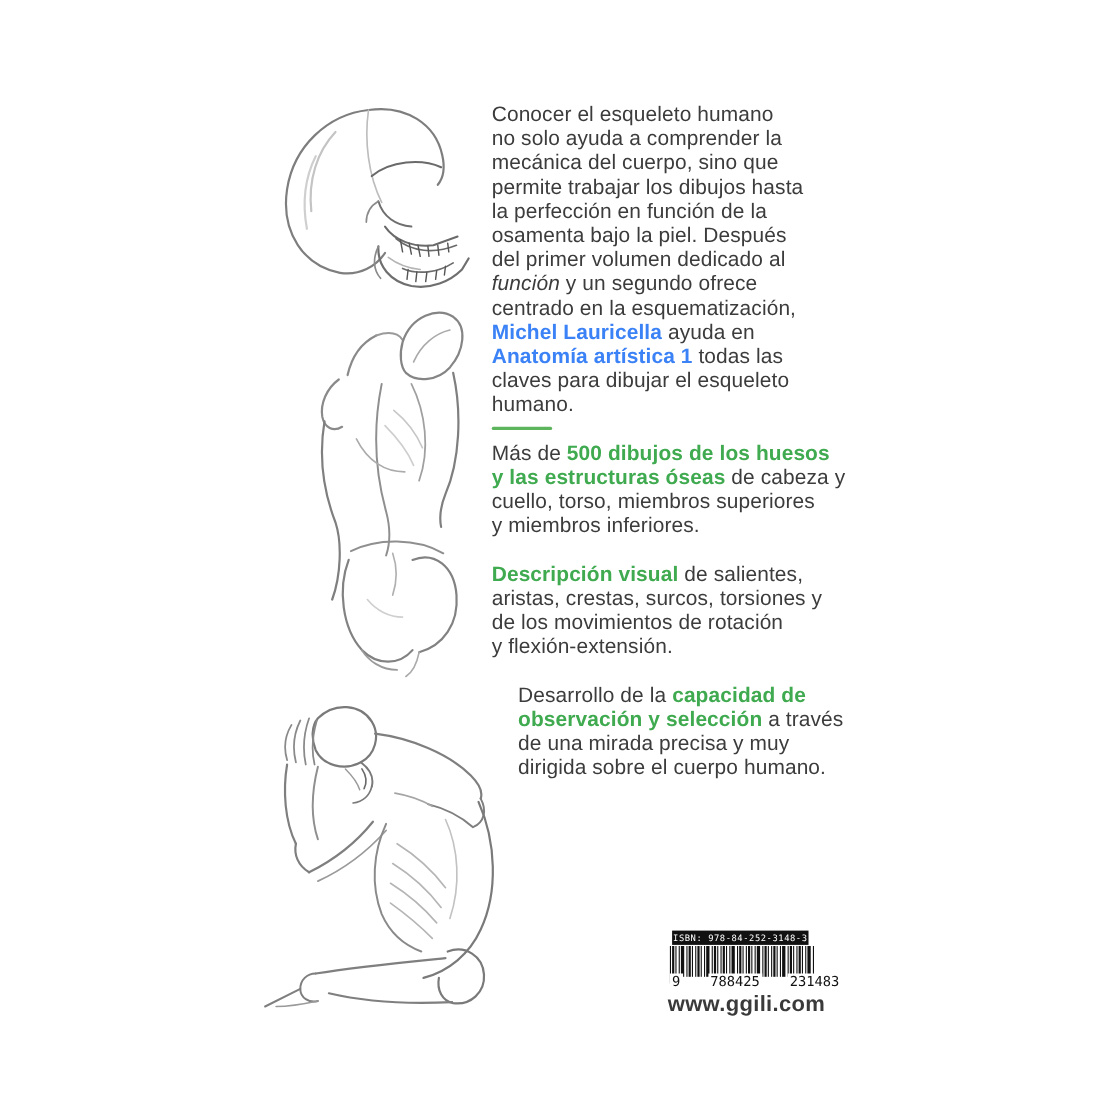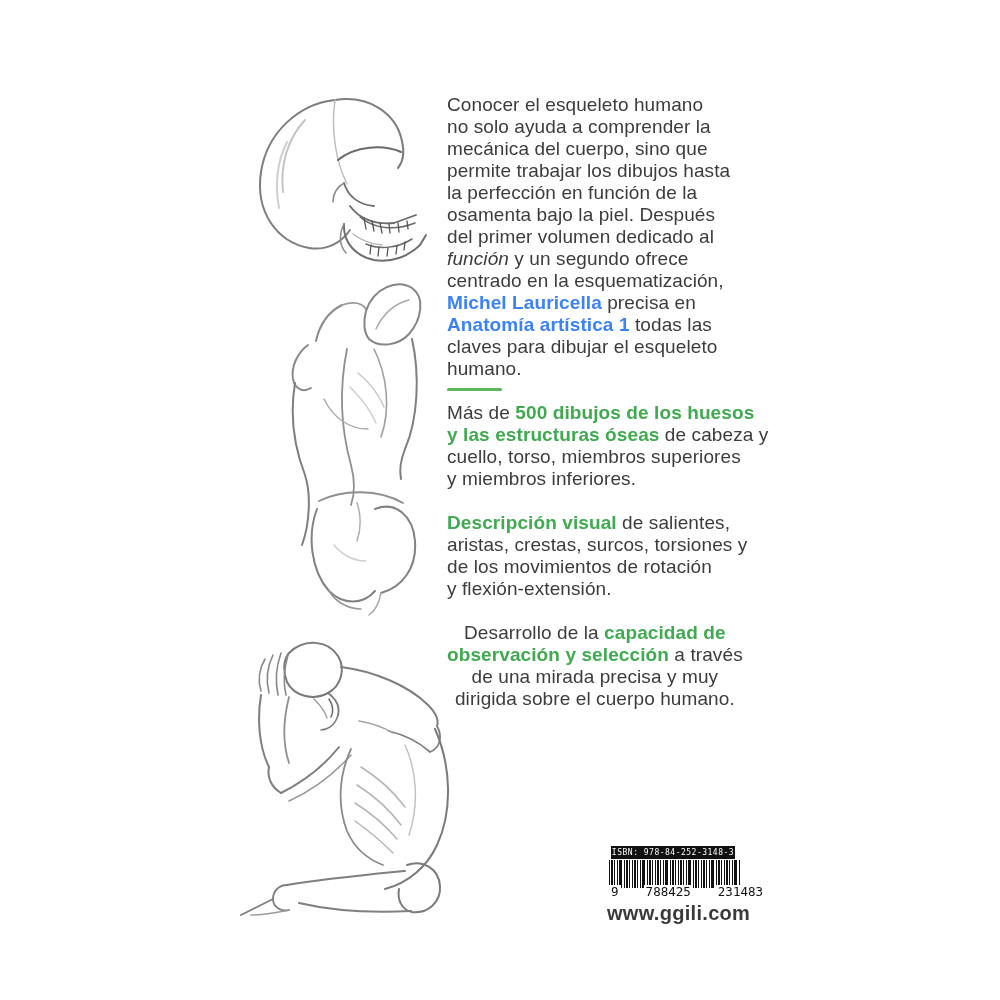--- a/index.html
+++ b/index.html
@@ -108,38 +108,38 @@
 
   <div class="para" style="left:447px;top:94px;"><span>Conocer el esqueleto humano
 no solo ayuda a comprender la
 mecánica del cuerpo, sino que
 permite trabajar los dibujos hasta
 la perfección en función de la
 osamenta bajo la piel. Después
 del primer volumen dedicado al
 </span><span class="i">función</span><span> y un segundo ofrece
 centrado en la esquematización,
-</span><span class="b">Michel Lauricella</span><span> precisa en
+</span><span class="b">Michel Lauricella</span><span> ayuda en
 </span><span class="b">Anatomía artística 1</span><span> todas las
 claves para dibujar el esqueleto
 humano.</span></div>
 
   <div class="divider"></div>
 
   <div class="para" style="left:447px;top:402px;"><span>Más de </span><span class="hl">500 dibujos de los huesos
 y las estructuras óseas</span><span> de cabeza y
 cuello, torso, miembros superiores
 y miembros inferiores.</span></div>
 
   <div class="para" style="left:447px;top:512px;"><span class="hl">Descripción visual</span><span> de salientes,
 aristas, crestas, surcos, torsiones y
 de los movimientos de rotación
 y flexión-extensión.</span></div>
 
-  <div class="para" style="left:447px;top:622px;text-align:center;"><span>Desarrollo de la </span><span class="hl">capacidad de
+  <div class="para" style="left:471px;top:622px;"><span>Desarrollo de la </span><span class="hl">capacidad de
 observación y selección</span><span> a través
 de una mirada precisa y muy
 dirigida sobre el cuerpo humano.</span></div>
 
   <div class="barcode-block">
     <div class="isbn-strip">ISBN: 978-84-252-3148-3</div>
     <div class="bars-wrap">
       <div class="bars" id="bars">
           <div class="bar" style="width: 1px; margin-right: 1px; height: 34px;"></div>
           <div class="bar" style="width: 2px; margin-right: 1px; height: 34px;"></div>

